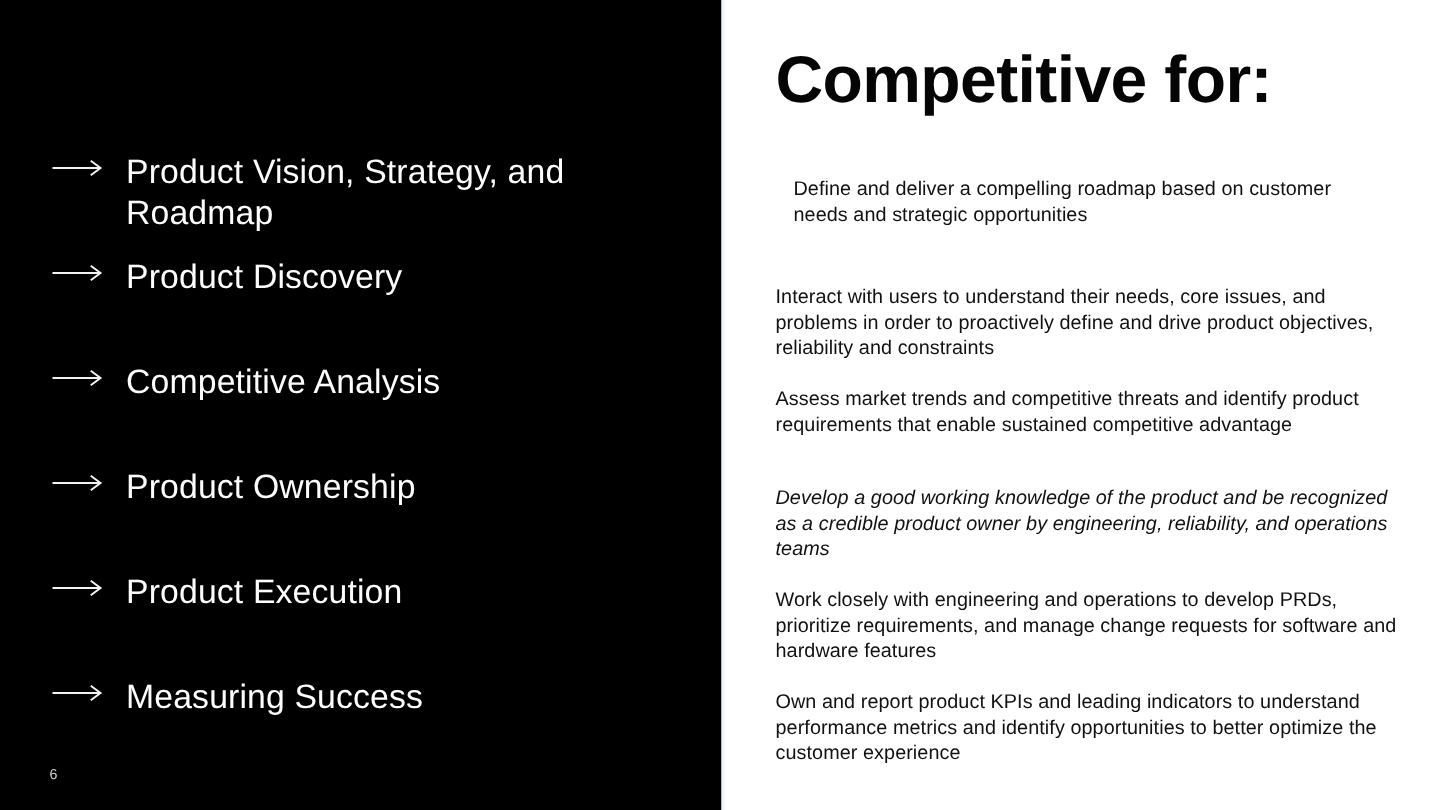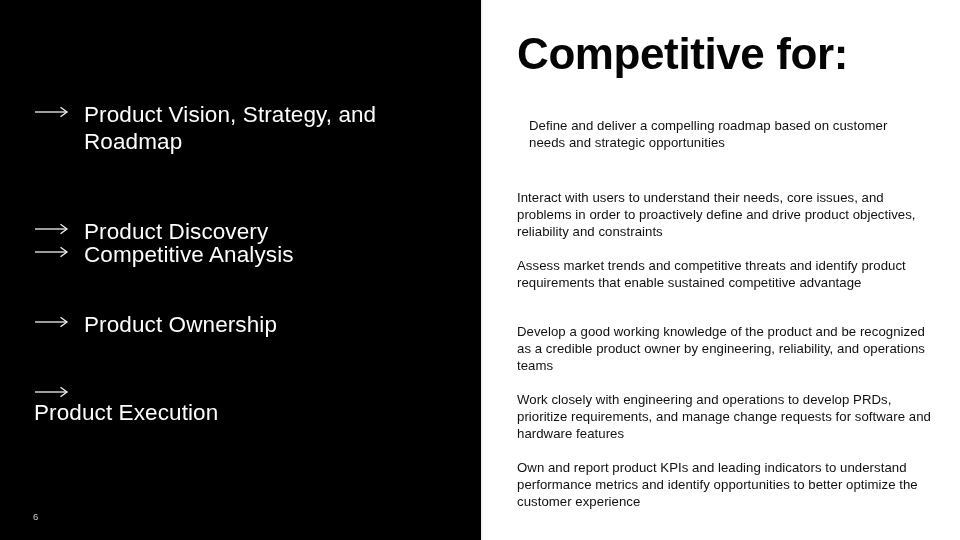--- a/index.html
+++ b/index.html
@@ -65,24 +65,24 @@
     color: #fdfdfd;
     font-size: 22.5px;
     line-height: 27px;
     font-weight: 400;
     letter-spacing: 0.1px;
     white-space: pre-line;
   }
 
   
   #agenda-item-0 { top: 101px; }
-  #agenda-item-1 { top: 171px; margin-top: 47px; }
+  #agenda-item-1 { top: 171px; }
   #agenda-item-2 { top: 241px; }
   #agenda-item-3 { top: 311px; }
-  #agenda-item-4 { top: 381px; flex-direction: column; }
+  #agenda-item-4 { top: 381px; }
   #agenda-item-5 { top: 451px; }
 
   #page-number {
     position: absolute;
     left: 33px;
     top: 511px;
     color: #cfcfcf;
     font-size: 9.5px;
     line-height: 12px;
     font-weight: 400;
@@ -119,21 +119,21 @@
     width: 420px;
     font-size: 13.2px;
     line-height: 17px;
     color: #111111;
     font-weight: 400;
     letter-spacing: 0.05px;
   }
   #resp-para-0 { top: 0px;   width: 380px; margin-left: 12px; }
   #resp-para-1 { top: 72px;  width: 400px; }
   #resp-para-2 { top: 140px; width: 390px; }
-  #resp-para-3 { top: 206px; width: 418px; }
+  #resp-para-3 { top: 206px; width: 418px; font-style: italic; }
   #resp-para-4 { top: 274px; width: 415px; }
   #resp-para-5 { top: 342px; width: 412px; }
 </style>
 </head>
 <body>
 
 <div id="slide">
 
   <div id="left-panel"></div>
   <div id="left-panel-edge"></div>
@@ -183,20 +183,29 @@
     <div class="agenda-item" id="agenda-item-4">
       <span class="agenda-arrow">
         <svg width="36" height="14" viewBox="0 0 36 14" aria-hidden="true">
           <line x1="1" y1="7" x2="33" y2="7" stroke="currentColor" stroke-width="1.3"></line>
           <polyline points="26.5,2.2 33,7 26.5,11.8" fill="none" stroke="currentColor" stroke-width="1.3"></polyline>
         </svg>
       </span>
       <span class="agenda-label">Product Execution</span>
     </div>
 
+    <div class="agenda-item" id="agenda-item-5">
+      <span class="agenda-arrow">
+        <svg width="36" height="14" viewBox="0 0 36 14" aria-hidden="true">
+          <line x1="1" y1="7" x2="33" y2="7" stroke="currentColor" stroke-width="1.3"></line>
+          <polyline points="26.5,2.2 33,7 26.5,11.8" fill="none" stroke="currentColor" stroke-width="1.3"></polyline>
+        </svg>
+      </span>
+      <span class="agenda-label">Measuring Success</span>
+    </div>
 
   </div>
 
   <div id="page-number">6</div>
 
   <div id="right-panel">
 
     <div id="right-title">Competitive for:</div>
 
     <div id="responsibility-list">

